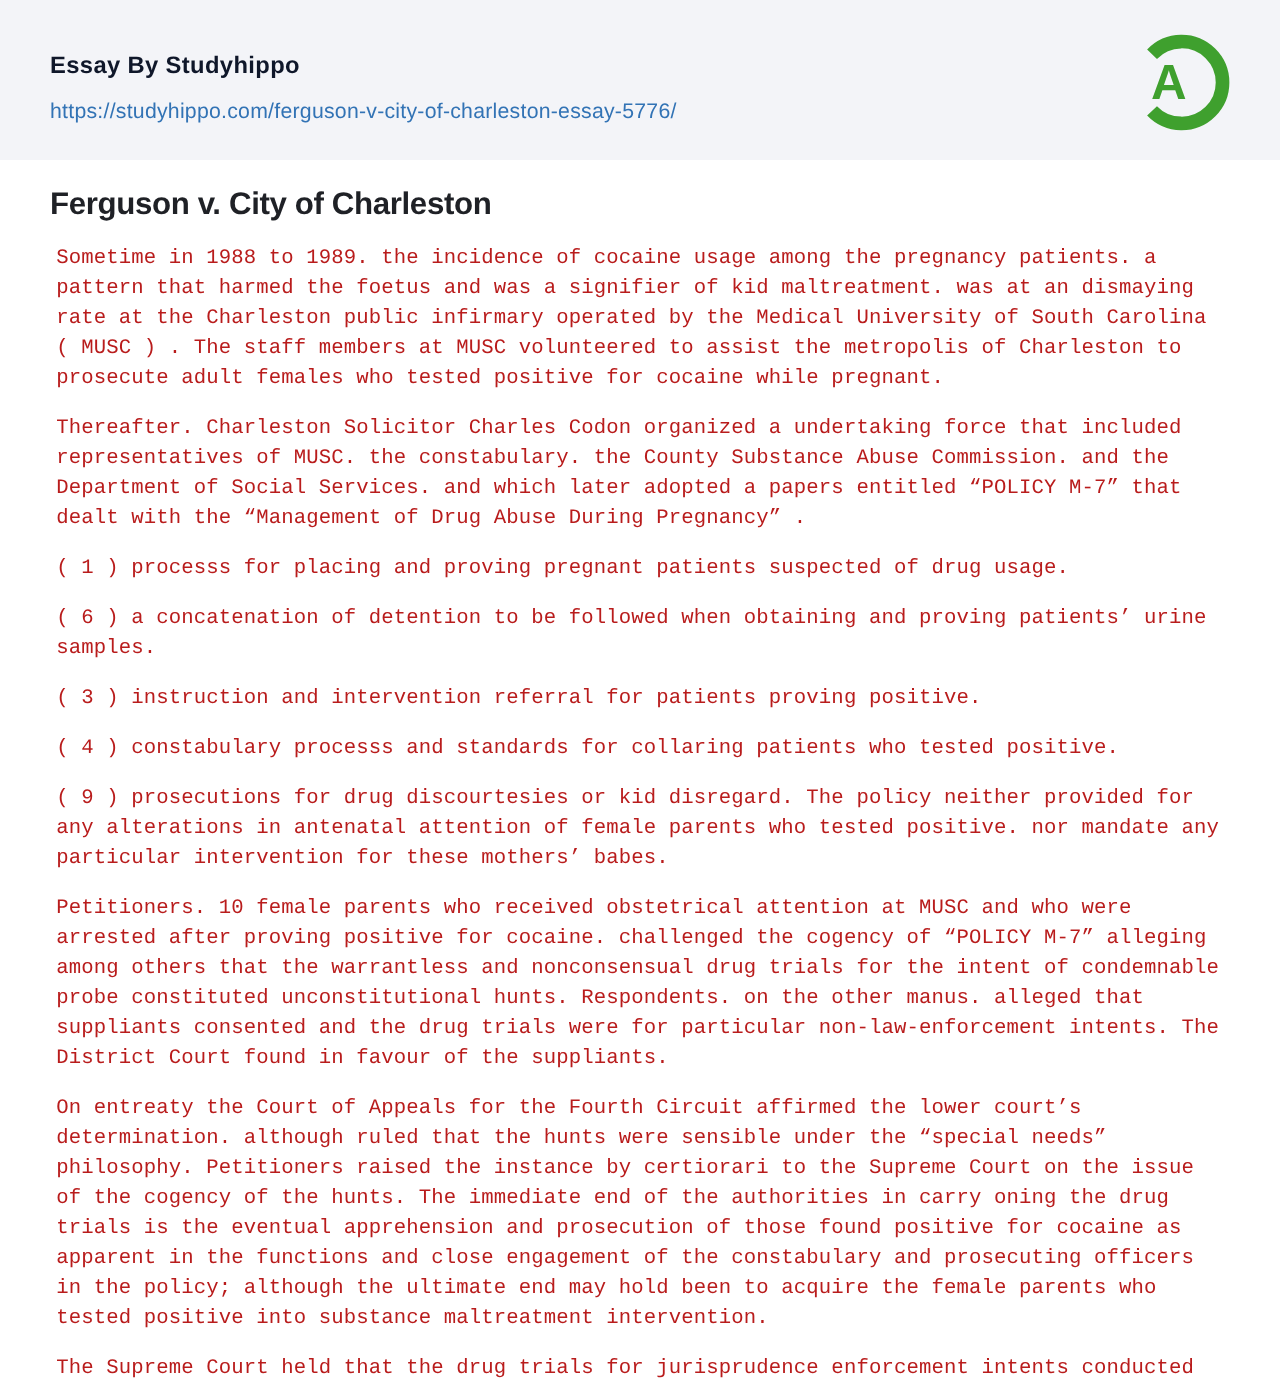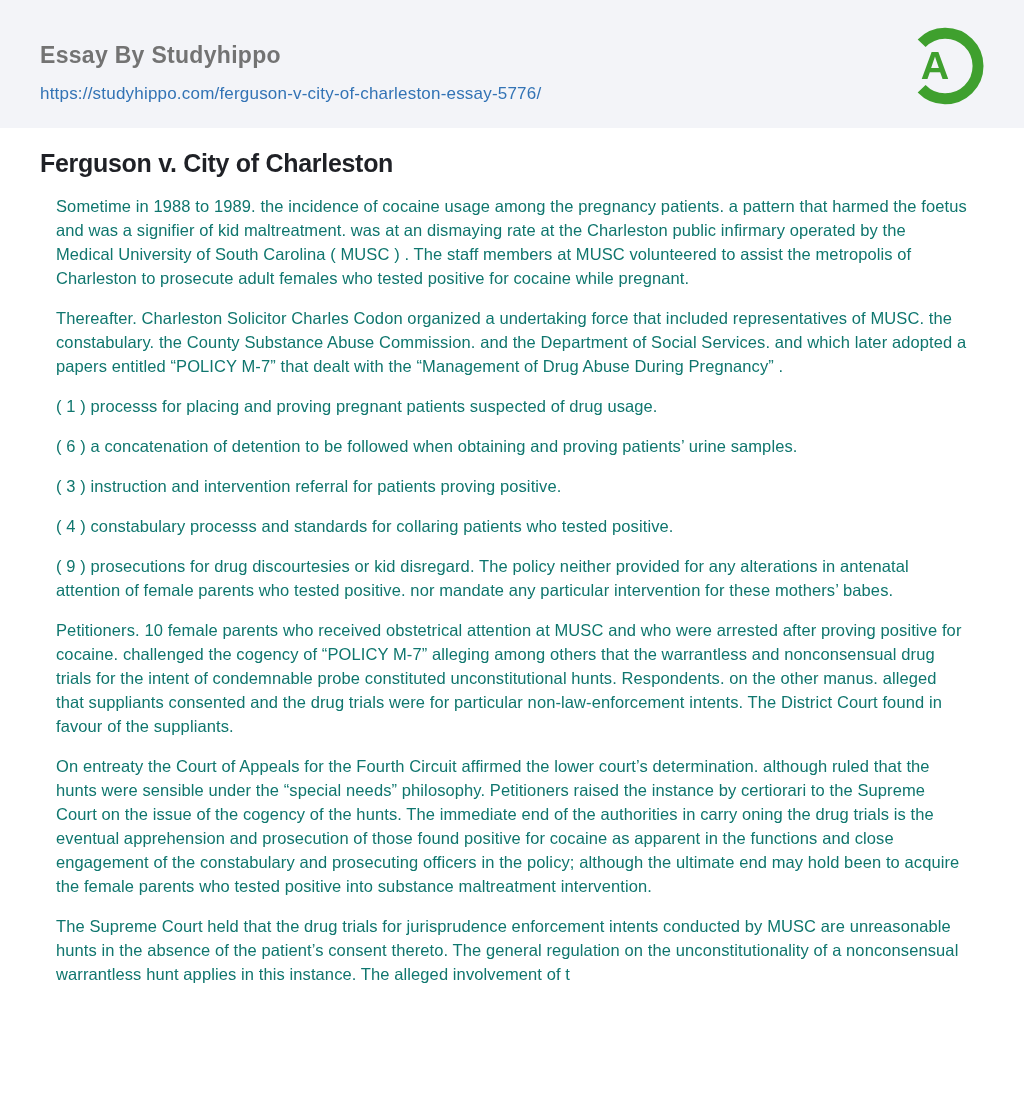--- a/index.html
+++ b/index.html
@@ -15,22 +15,22 @@
     overflow: hidden;
     position: relative;
   }
   .site-header {
     background: #f3f4f8;
     height: 128px;
     padding: 42px 40px 0 40px;
     position: relative;
   }
   .site-title {
-    color: #737373;
-    font-size: 23px;
+    color: #0f172a;
+    font-size: 19px;
     font-weight: 700;
     letter-spacing: 0.3px;
     line-height: 1.2;
   }
   .site-url {
     display: inline-block;
     margin-top: 14px;
     color: #3273b5;
     font-size: 17px;
     text-decoration: none;
@@ -48,25 +48,26 @@
   }
   .article-title {
     color: #1f2126;
     font-size: 25px;
     font-weight: 700;
     letter-spacing: -0.3px;
     margin-bottom: 10px;
     line-height: 1.2;
   }
   .article p {
-    color: #0f766e;
+    color: #b91c1c;
     font-size: 16.5px;
     line-height: 24px;
-    margin: 16px 16px;
+    margin: 16px 5px;
     letter-spacing: 0.1px;
+    font-family: Liberation Mono, monospace;
   }
 </style>
 </head>
 <body>
 
 <div class="page">
 
   <header class="site-header">
     <div class="site-title">Essay By Studyhippo</div>
     <a class="site-url">https://studyhippo.com/ferguson-v-city-of-charleston-essay-5776/</a>

